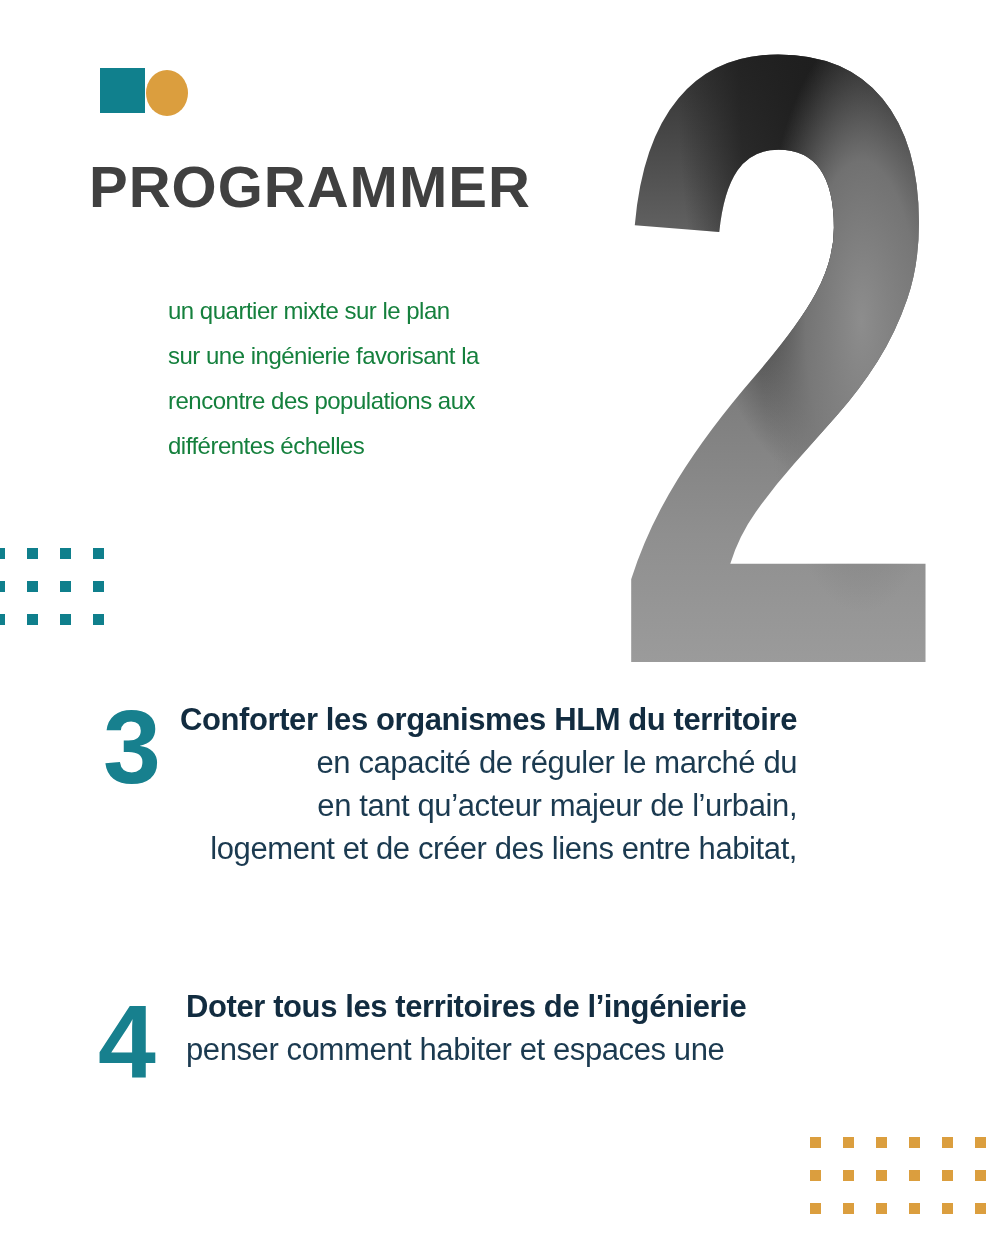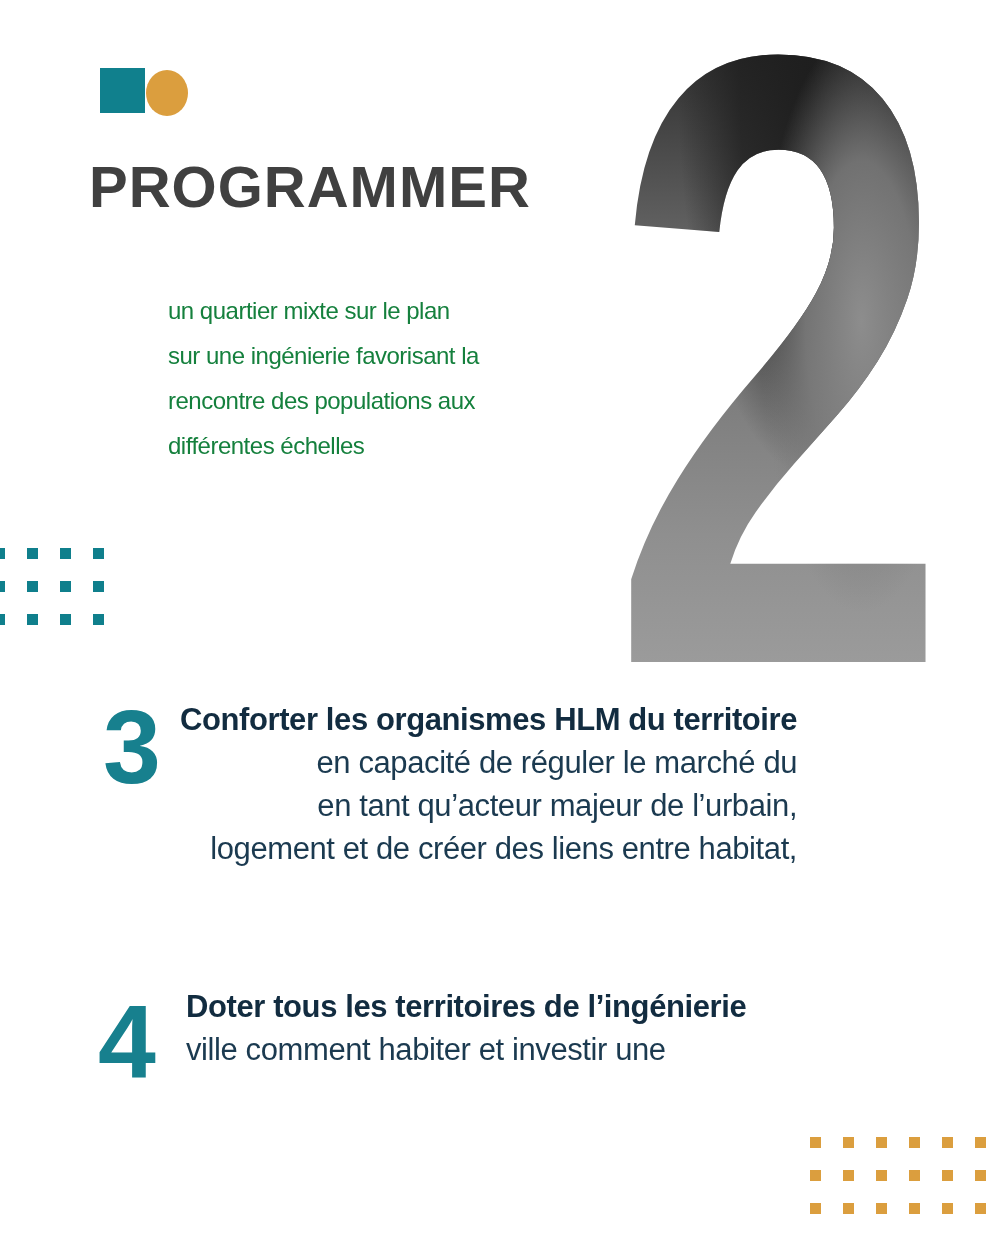--- a/index.html
+++ b/index.html
@@ -107,21 +107,21 @@
   <div class="item-text text-3">
       <div><span class="bold">Conforter les organismes HLM du territoire</span></div>
       <div><span>en capacité de réguler le marché du</span></div>
       <div><span>en tant qu’acteur majeur de l’urbain,</span></div>
       <div><span>logement et de créer des liens entre habitat,</span></div>
     </div>
 
   <div class="item-num num-4">4</div>
   <div class="item-text text-4">
       <div><span class="bold">Doter tous les territoires de l’ingénierie</span></div>
-      <div><span>ville comment habiter et investir une</span></div>
+      <div><span>penser comment habiter et espaces une</span></div>
     </div>
 
   <div class="dotgrid dots-right">
       <span></span>
       <span></span>
       <span></span>
       <span></span>
       <span></span>
       <span></span>
       <span></span>

